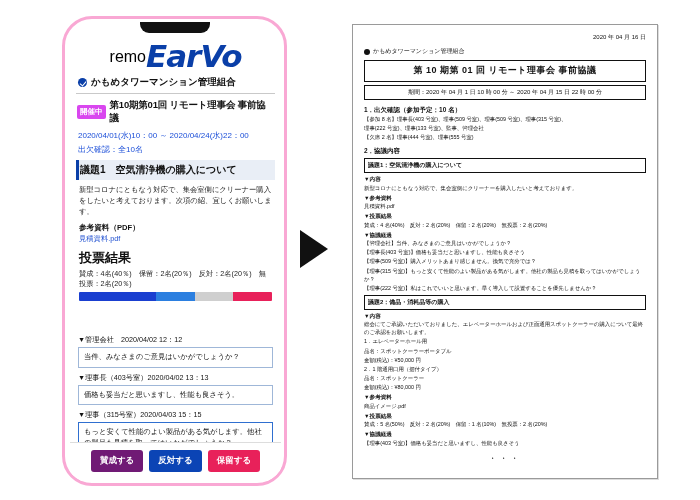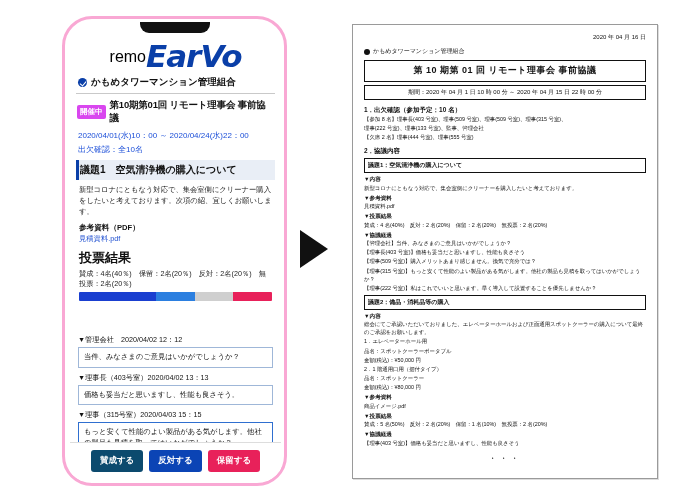--- a/index.html
+++ b/index.html
@@ -47,21 +47,21 @@
   .msg{margin-bottom:5px;}
   .msg .who{font-size:7.2px;color:#111;margin-bottom:2px;}
   .bubble{border:1px solid #9fb7d8;border-radius:0;padding:4px 5px;font-size:7.3px;color:#111;background:#fff;line-height:1.45;}
   .bubble.self{border-color:#2f6fd0;}
 
   .send-row{display:flex;justify-content:flex-end;padding:3px 9px 0 9px;}
   .send-btn{background:#0b44b5;color:#fff;font-size:7.5px;border-radius:3px;padding:3px 10px;}
 
   .foot{position:absolute;left:0;bottom:0;width:211px;background:#fff;border-top:1px solid #ddd;display:flex;gap:6px;justify-content:center;padding:7px 0 9px 0;box-sizing:border-box;}
   .fbtn{color:#fff;font-size:8.5px;font-weight:bold;border-radius:3px;padding:5px 9px;}
-  .fb-agree{background:#0c4a6e;}
+  .fb-agree{background:#701a75;}
   .fb-oppose{background:#0b44b5;}
   .fb-hold{background:#e8215a;}
 
   
   .arrow{position:absolute;left:300px;top:230px;width:0;height:0;border-top:19px solid transparent;border-bottom:19px solid transparent;border-left:28px solid #111;}
 
   
   .doc{position:absolute;left:352px;top:24px;width:306px;height:455px;background:#fff;border:1px solid #9a9a9a;box-sizing:border-box;box-shadow:1px 1px 0 #ddd;}
   .doc-inner{padding:8px 11px;font-size:5.6px;color:#111;line-height:1.5;}
   .doc-date{text-align:right;font-size:6px;margin-bottom:5px;}

